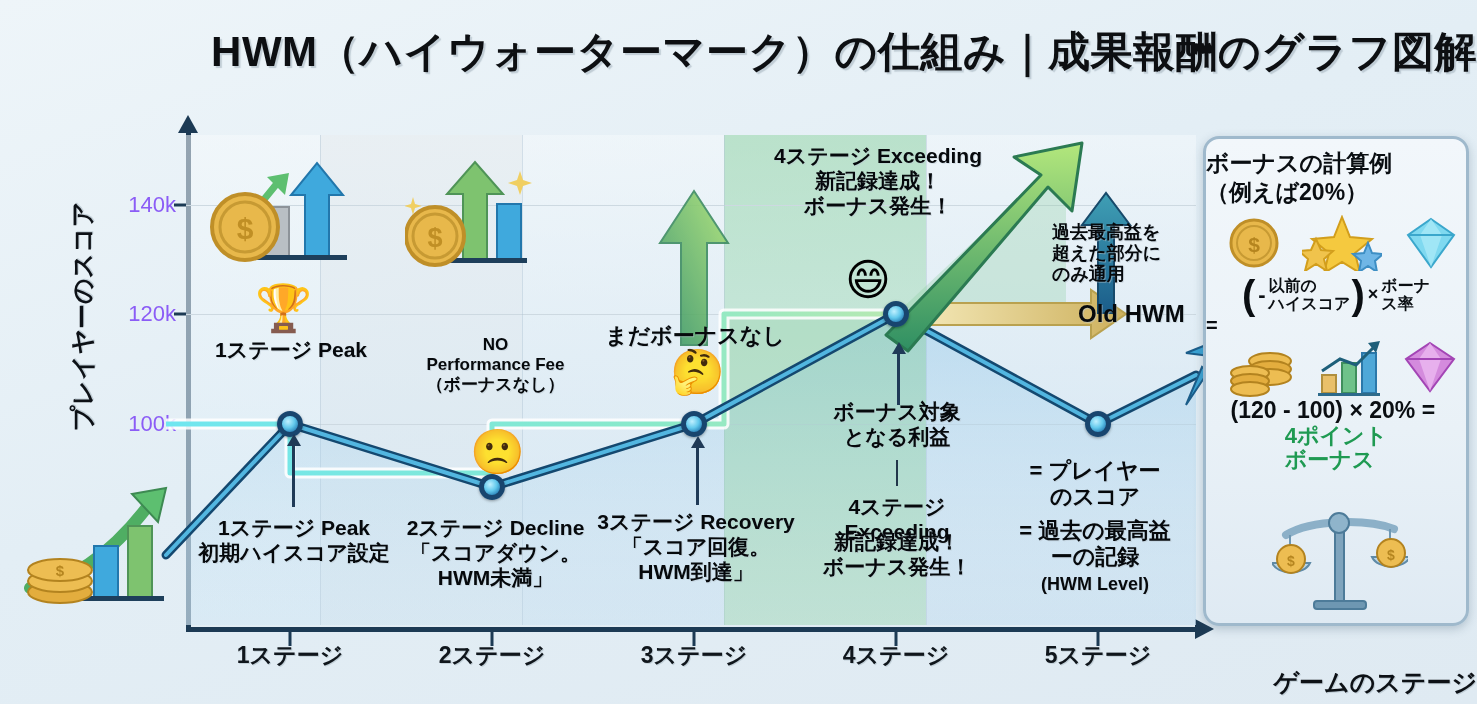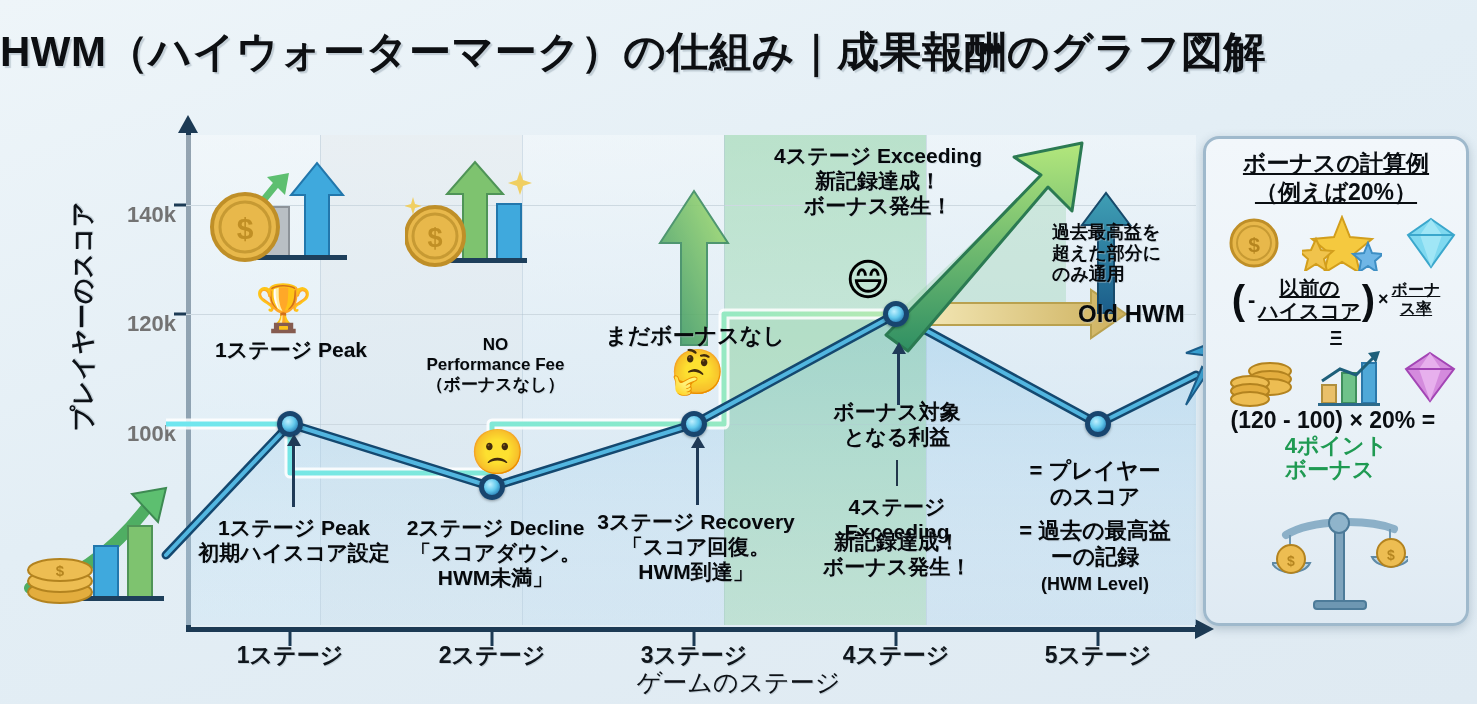--- a/index.html
+++ b/index.html
@@ -6,21 +6,21 @@
   html, body { width: 1477px; height: 704px; overflow: hidden; }
   body {
     font-family: "Liberation Sans", "DejaVu Sans", sans-serif;
     background: linear-gradient(160deg, #eef5f9 0%, #e3eef5 45%, #dfeaf2 100%);
     position: relative;
   }
   .stage { position: absolute; }
 
   
   #title {
-    top: 24px; left: 0; width: 1477px; text-align: left;
+    top: 24px; left: 0; width: 1477px; text-align: right;
     font-size: 42px; font-weight: bold; color: #0d0f12;
     letter-spacing: 0.5px;
     text-shadow: 2px 2px 1px rgba(160,175,185,.55);
   }
 
   
   #plot { left: 186px; top: 135px; width: 1010px; height: 490px; }
   .band { position: absolute; top: 0; height: 100%; }
 
   .gridline { position:absolute; left:0; width:100%; height:1px; background:#cdd9e1; }
@@ -32,37 +32,37 @@
     border-bottom:18px solid #1c3a54;
   }
   .axis-h { position: absolute; left: 186px; top: 627px; width: 1010px; height: 5px;
             background: #1c3a54; }
   .axis-h::after {
     content:""; position:absolute; right:-18px; top:-8px; width:0; height:0;
     border-top:10px solid transparent; border-bottom:10px solid transparent;
     border-left:19px solid #1c3a54;
   }
   .ytick { position:absolute; right: 100%; margin-right: 10px; transform: translateY(-50%);
-           font-size: 22px; font-weight: bold; color:#737373; white-space:nowrap;margin-top:10px; }
+           font-size: 22px; font-weight: normal; color:#8b5cf6; white-space:nowrap; }
   .ytickmark { position:absolute; left:-12px; width:12px; height:3px; background:#1c3a54;
                transform: translateY(-50%); }
   .xtick { position:absolute; top: 640px; transform: translateX(-50%);
            font-size: 23px; font-weight: bold; color:#10161c; white-space:nowrap;
            text-shadow: 1px 1px 0 rgba(170,185,195,.55); }
   .xtickmark { position:absolute; top:632px; width:3px; height:14px; background:#1c3a54;
                transform: translateX(-50%); }
   #ylabel {
     left: -48px; top: 300px; width: 260px; text-align: center;
     transform: rotate(-90deg);
     font-size: 25px; font-weight: bold; color: #0d1116;
     text-shadow: 1px 1px 0 rgba(170,185,195,.6);
   }
   #xlabel {
-    left: 0; top: 666px; width: 1477px; text-align: center;
-    font-size: 25px; font-weight: normal; color:#0d1116;
+    left: 0; top: 666px; width: 1477px; text-align: right;
+    font-size: 25px; font-weight: bold; color:#0d1116;
     text-shadow: 1px 1px 0 rgba(170,185,195,.6);
   }
 
   
   .anno { position:absolute; text-align:center; color:#06090c; font-weight:bold;
           line-height:1.18; white-space:pre-line; }
   .anno.w { text-shadow: 1px 1px 0 rgba(185,200,210,.5); }
 
   .callout-arrow { position:absolute; width:3px; background:#1f3a57; }
   .callout-arrow::before {
@@ -85,21 +85,21 @@
     box-shadow: 0 3px 10px rgba(60,90,110,.28);
     overflow: hidden;
   }
   #card-header {
     height: 46px; line-height: 46px; text-align:center;
     background: linear-gradient(180deg,#4d7a97 0%, #2e5f7e 55%, #25506c 100%);
     color:#ffffff; font-size:26px; font-weight:bold;
     text-shadow: 1px 1px 2px rgba(0,0,0,.45);
     border-bottom: 2px solid #7fa0b6;
   }
-  .card-text { text-align:center; font-weight:bold; color:#0a0e12; white-space:pre-line;text-decoration:underline; }
+  .card-text { text-align:left; font-weight:bold; color:#0a0e12; white-space:pre-line; }
 
   .emoji { position:absolute; line-height:1; user-select:none; }
 
   
   #bonus-region {
     position:absolute;
     background: linear-gradient(180deg, rgba(150,214,168,.55) 0%, rgba(176,226,199,.40) 70%, rgba(198,232,214,.30) 100%);
   }
 </style>
 </head>
@@ -314,21 +314,21 @@
     <svg style="position:absolute;left:198px;top:2px" width="54" height="52">
       <path d="M27,2 L50,18 L27,50 L4,18 Z" fill="#7fd9f0" stroke="#3ba7cc" stroke-width="2"></path>
       <path d="M27,2 L38,18 L27,50 L16,18 Z" fill="#a9e8f8" opacity=".8"></path>
       <path d="M4,18 L50,18" stroke="#3ba7cc" stroke-width="2"></path>
     </svg>
   </div>
 
   <div style="display:flex;align-items:center;justify-content:center;gap:1px;margin-top:2px;">
     <span style="font-size:40px;font-weight:bold;line-height:.9;color:#0a0e12">(</span>
     <span style="font-size:22px;font-weight:bold;color:#0a0e12;padding:0 2px">-</span>
-    <span class="card-text" style="font-size:20px;line-height:1.15">以前の
+    <span class="card-text" style="font-size:16px;line-height:1.15">以前の
 ハイスコア</span>
     <span style="font-size:40px;font-weight:bold;line-height:.9;color:#0a0e12">)</span>
     <span style="font-size:18px;font-weight:bold;color:#0a0e12;padding:0 2px">×</span>
     <span class="card-text" style="font-size:16px;line-height:1.15">ボーナ
 ス率</span>
   </div>
   <div class="card-text" style="font-size:20px;margin-top:1px">=</div>
 
   <div style="position:relative;height:58px;margin-top:4px;">
     <svg style="position:absolute;left:22px;top:0" width="70" height="56">

